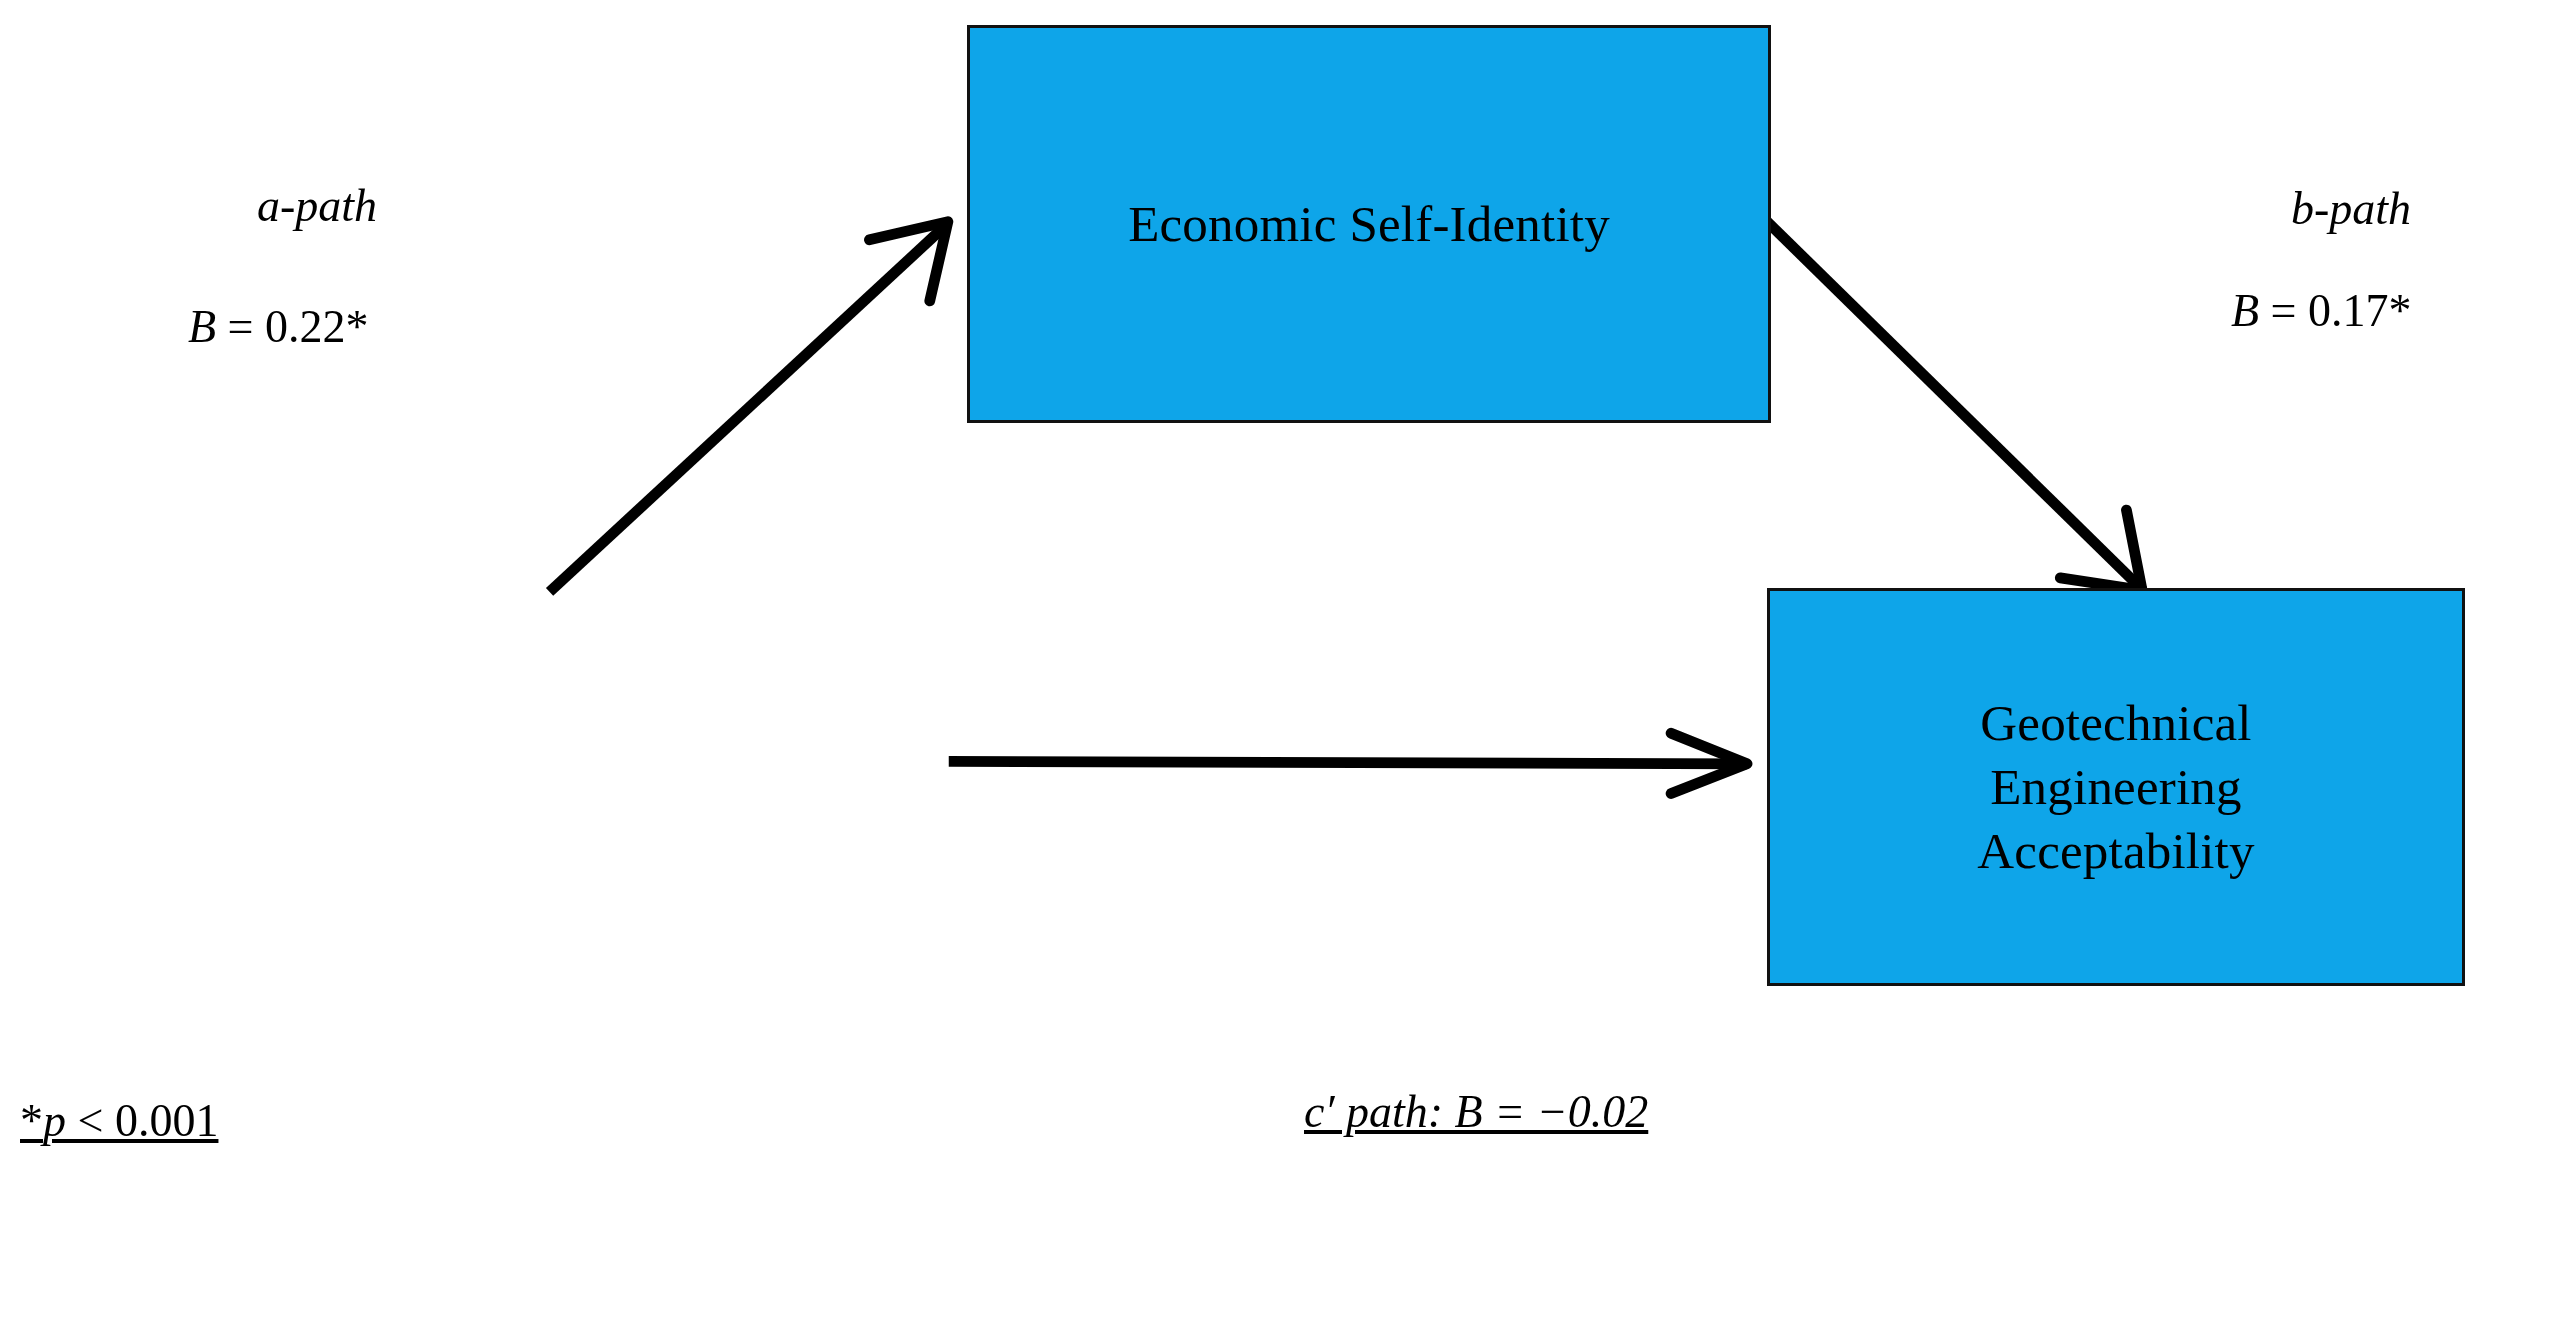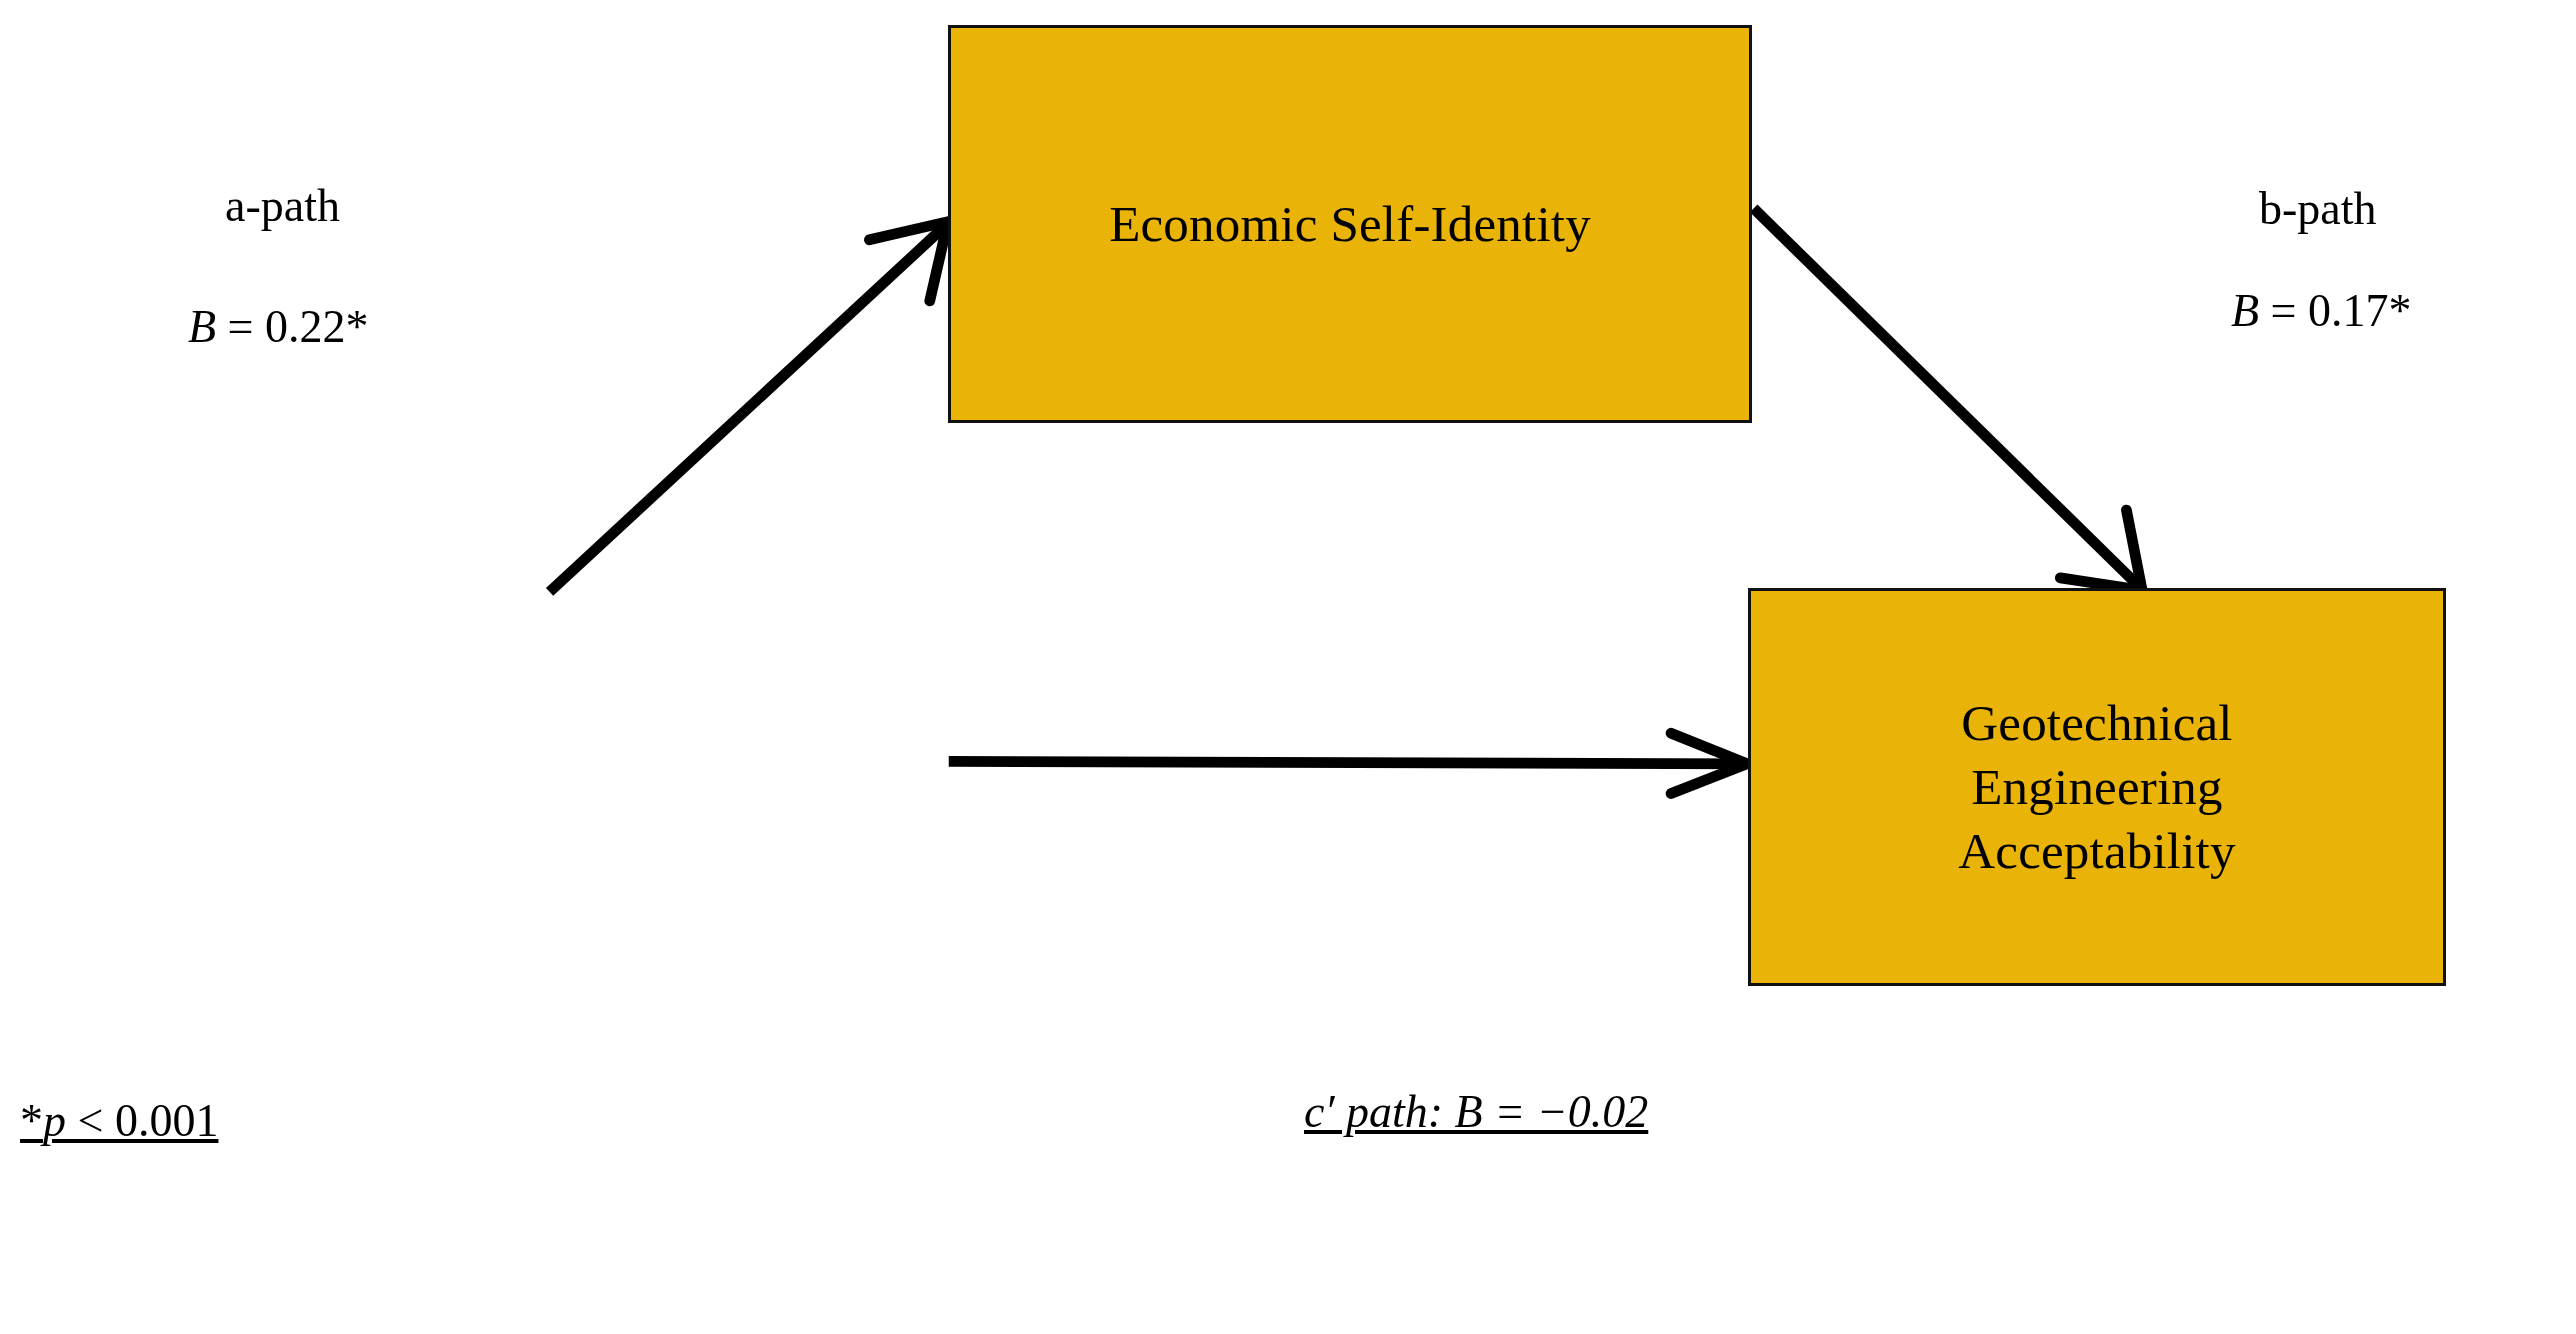--- a/index.html
+++ b/index.html
@@ -13,25 +13,26 @@
     height: 1335px;
     background: #ffffff;
     font-family: "Liberation Serif", "DejaVu Serif", serif;
     color: #000000;
     overflow: hidden;
   }
   .node-box {
     position: absolute;
     box-sizing: border-box;
     border: 3.3px solid #111111;
-    background: #eab308;
+    background: #0ea5e9;
     display: flex;
     align-items: center;
     justify-content: center;
     text-align: center;
+    margin-left: 19px;
   }
   .node-label {
     font-size: 51px;
     line-height: 1.26;
     letter-spacing: 0.2px;
     white-space: pre-line;
   }
   #box-mediator {
     left: 948px;
     top: 25px;
@@ -58,20 +59,22 @@
     height: 1335px;
     pointer-events: none;
   }
   .path-label {
     position: absolute;
     font-size: 46px;
     line-height: 1.0;
     white-space: nowrap;
   }
   .path-label .ital {
+    font-style: italic;
+    margin-left: 32px;
   }
   #label-a-path-name  { left: 225px;  top: 183px; }
   #label-a-path-coef  { left: 188px;  top: 304px; }
   #label-b-path-name  { left: 2259px; top: 186px; }
   #label-b-path-coef  { left: 2231px; top: 288px; }
   .footnote {
     position: absolute;
     font-size: 46px;
     line-height: 1.0;
     white-space: nowrap;

